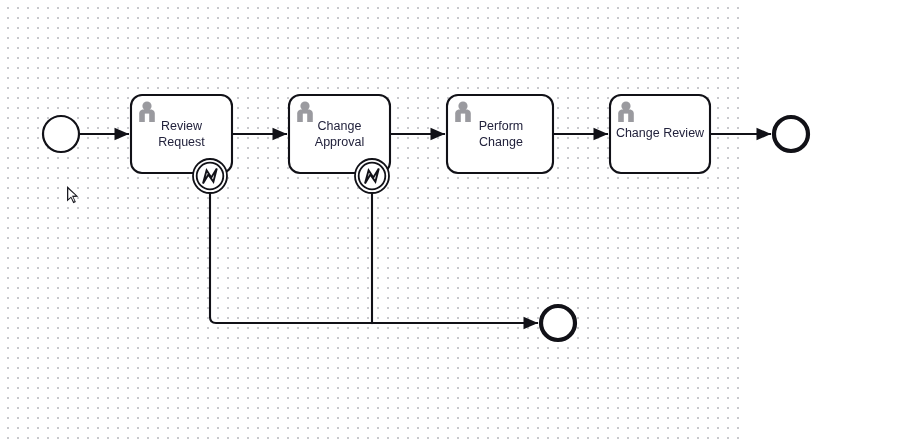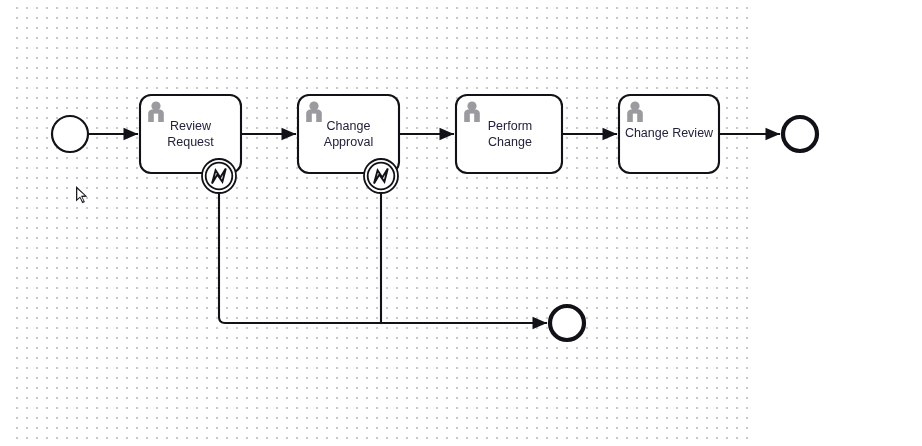--- a/index.html
+++ b/index.html
@@ -13,21 +13,20 @@
     font-family: "Liberation Sans", sans-serif;
   }
   #canvas {
     position: relative;
     width: 746px;
     height: 446px;
     background-color: #ffffff;
     background-image: radial-gradient(circle, #c8c8cc 0.9px, rgba(0,0,0,0) 1px);
     background-size: 10px 10px;
     background-position: 3px 3px;
-    margin-left: 9px;
   }
   #diagram-svg {
     position: absolute;
     left: 0;
     top: 0;
     width: 922px;
     height: 446px;
   }
   .task-label {
     font-family: "Liberation Sans", sans-serif;

